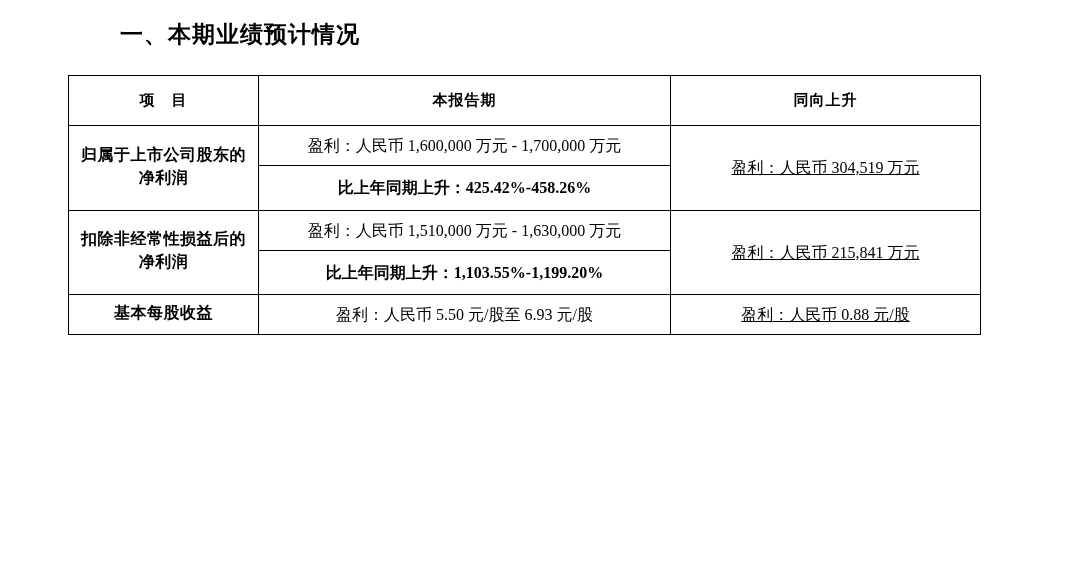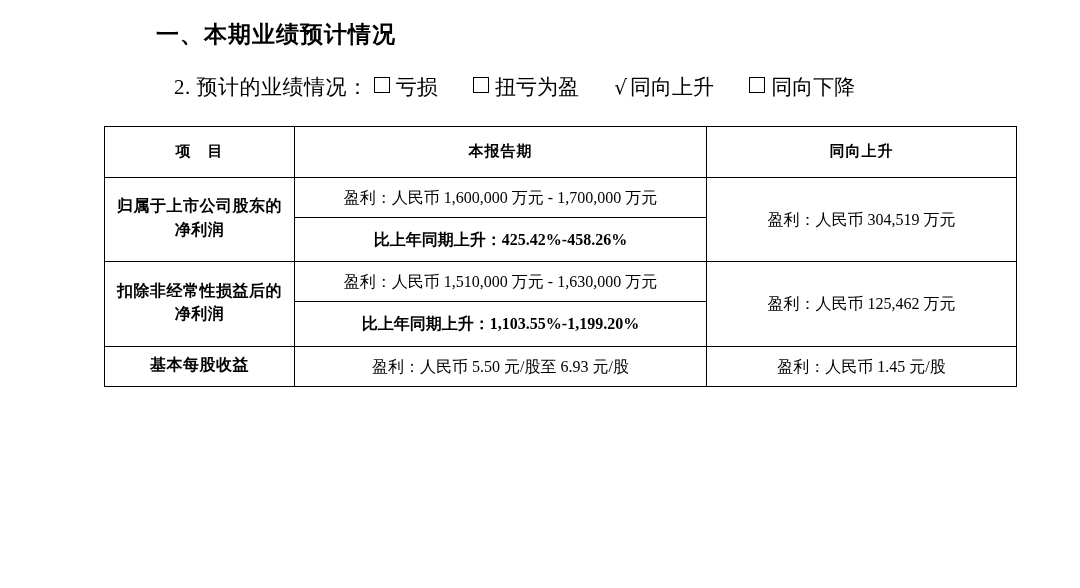--- a/index.html
+++ b/index.html
@@ -12,21 +12,21 @@
     height: 588px;
     font-family: "Liberation Serif", "DejaVu Serif", serif;
     color: #000000;
     overflow: hidden;
   }
   .page {
     position: relative;
     width: 1080px;
     height: 588px;
     box-sizing: border-box;
-    padding: 18px 60px 0 100px;
+    padding: 18px 60px 0 64px;
   }
   .section-title {
     font-size: 23px;
     font-weight: bold;
     letter-spacing: 1px;
     margin: 0 0 0 56px;
     line-height: 1.5;
   }
   .para {
     font-size: 21px;
@@ -95,47 +95,31 @@
     padding: 12px 14px;
   }
   td.mid-cell.sub {
     padding: 10px 14px;
     white-space: nowrap;
     font-weight: bold;
   }
   td.last-cell {
     font-size: 20px;
     white-space: nowrap;
+    text-decoration: underline;
   }
 </style>
 </head>
 <body>
 
 <div class="page">
 
   <h1 class="section-title">一、本期业绩预计情况</h1>
 
 
-  <p class="para">
-    <span class="lead">2. 预计的业绩情况：</span>
-    <span class="choices">
-      <span class="choice">
-        <span class="box"></span><span>亏损</span>
-      </span>
-      <span class="choice">
-        <span class="box"></span><span>扭亏为盈</span>
-      </span>
-      <span class="choice">
-        <span class="check-mark">√</span><span>同向上升</span>
-      </span>
-      <span class="choice">
-        <span class="box"></span><span>同向下降</span>
-      </span>
-    </span>
-  </p>
 
   <table class="report">
     <colgroup>
       <col class="col-item">
       <col class="col-mid">
       <col class="col-last">
     </colgroup>
     <thead>
       <tr>
         <th>项　目</th>
@@ -148,26 +132,26 @@
         <td class="rowhead" rowspan="2">归属于上市公司股东的净利润</td>
         <td class="mid-cell">盈利：人民币 1,600,000 万元 - 1,700,000 万元</td>
         <td class="last-cell" rowspan="2">盈利：人民币 304,519 万元</td>
       </tr>
       <tr>
         <td class="mid-cell sub">比上年同期上升：425.42%-458.26%</td>
       </tr>
       <tr>
         <td class="rowhead" rowspan="2">扣除非经常性损益后的净利润</td>
         <td class="mid-cell">盈利：人民币 1,510,000 万元 - 1,630,000 万元</td>
-        <td class="last-cell" rowspan="2">盈利：人民币 125,462 万元</td>
+        <td class="last-cell" rowspan="2">盈利：人民币 215,841 万元</td>
       </tr>
       <tr>
         <td class="mid-cell sub">比上年同期上升：1,103.55%-1,199.20%</td>
       </tr>
       <tr>
         <td class="rowhead">基本每股收益</td>
         <td class="mid-cell">盈利：人民币 5.50 元/股至 6.93 元/股</td>
-        <td class="last-cell">盈利：人民币 1.45 元/股</td>
+        <td class="last-cell">盈利：人民币 0.88 元/股</td>
       </tr>
     </tbody>
   </table>
 
 </div>
 
 </body></html>

